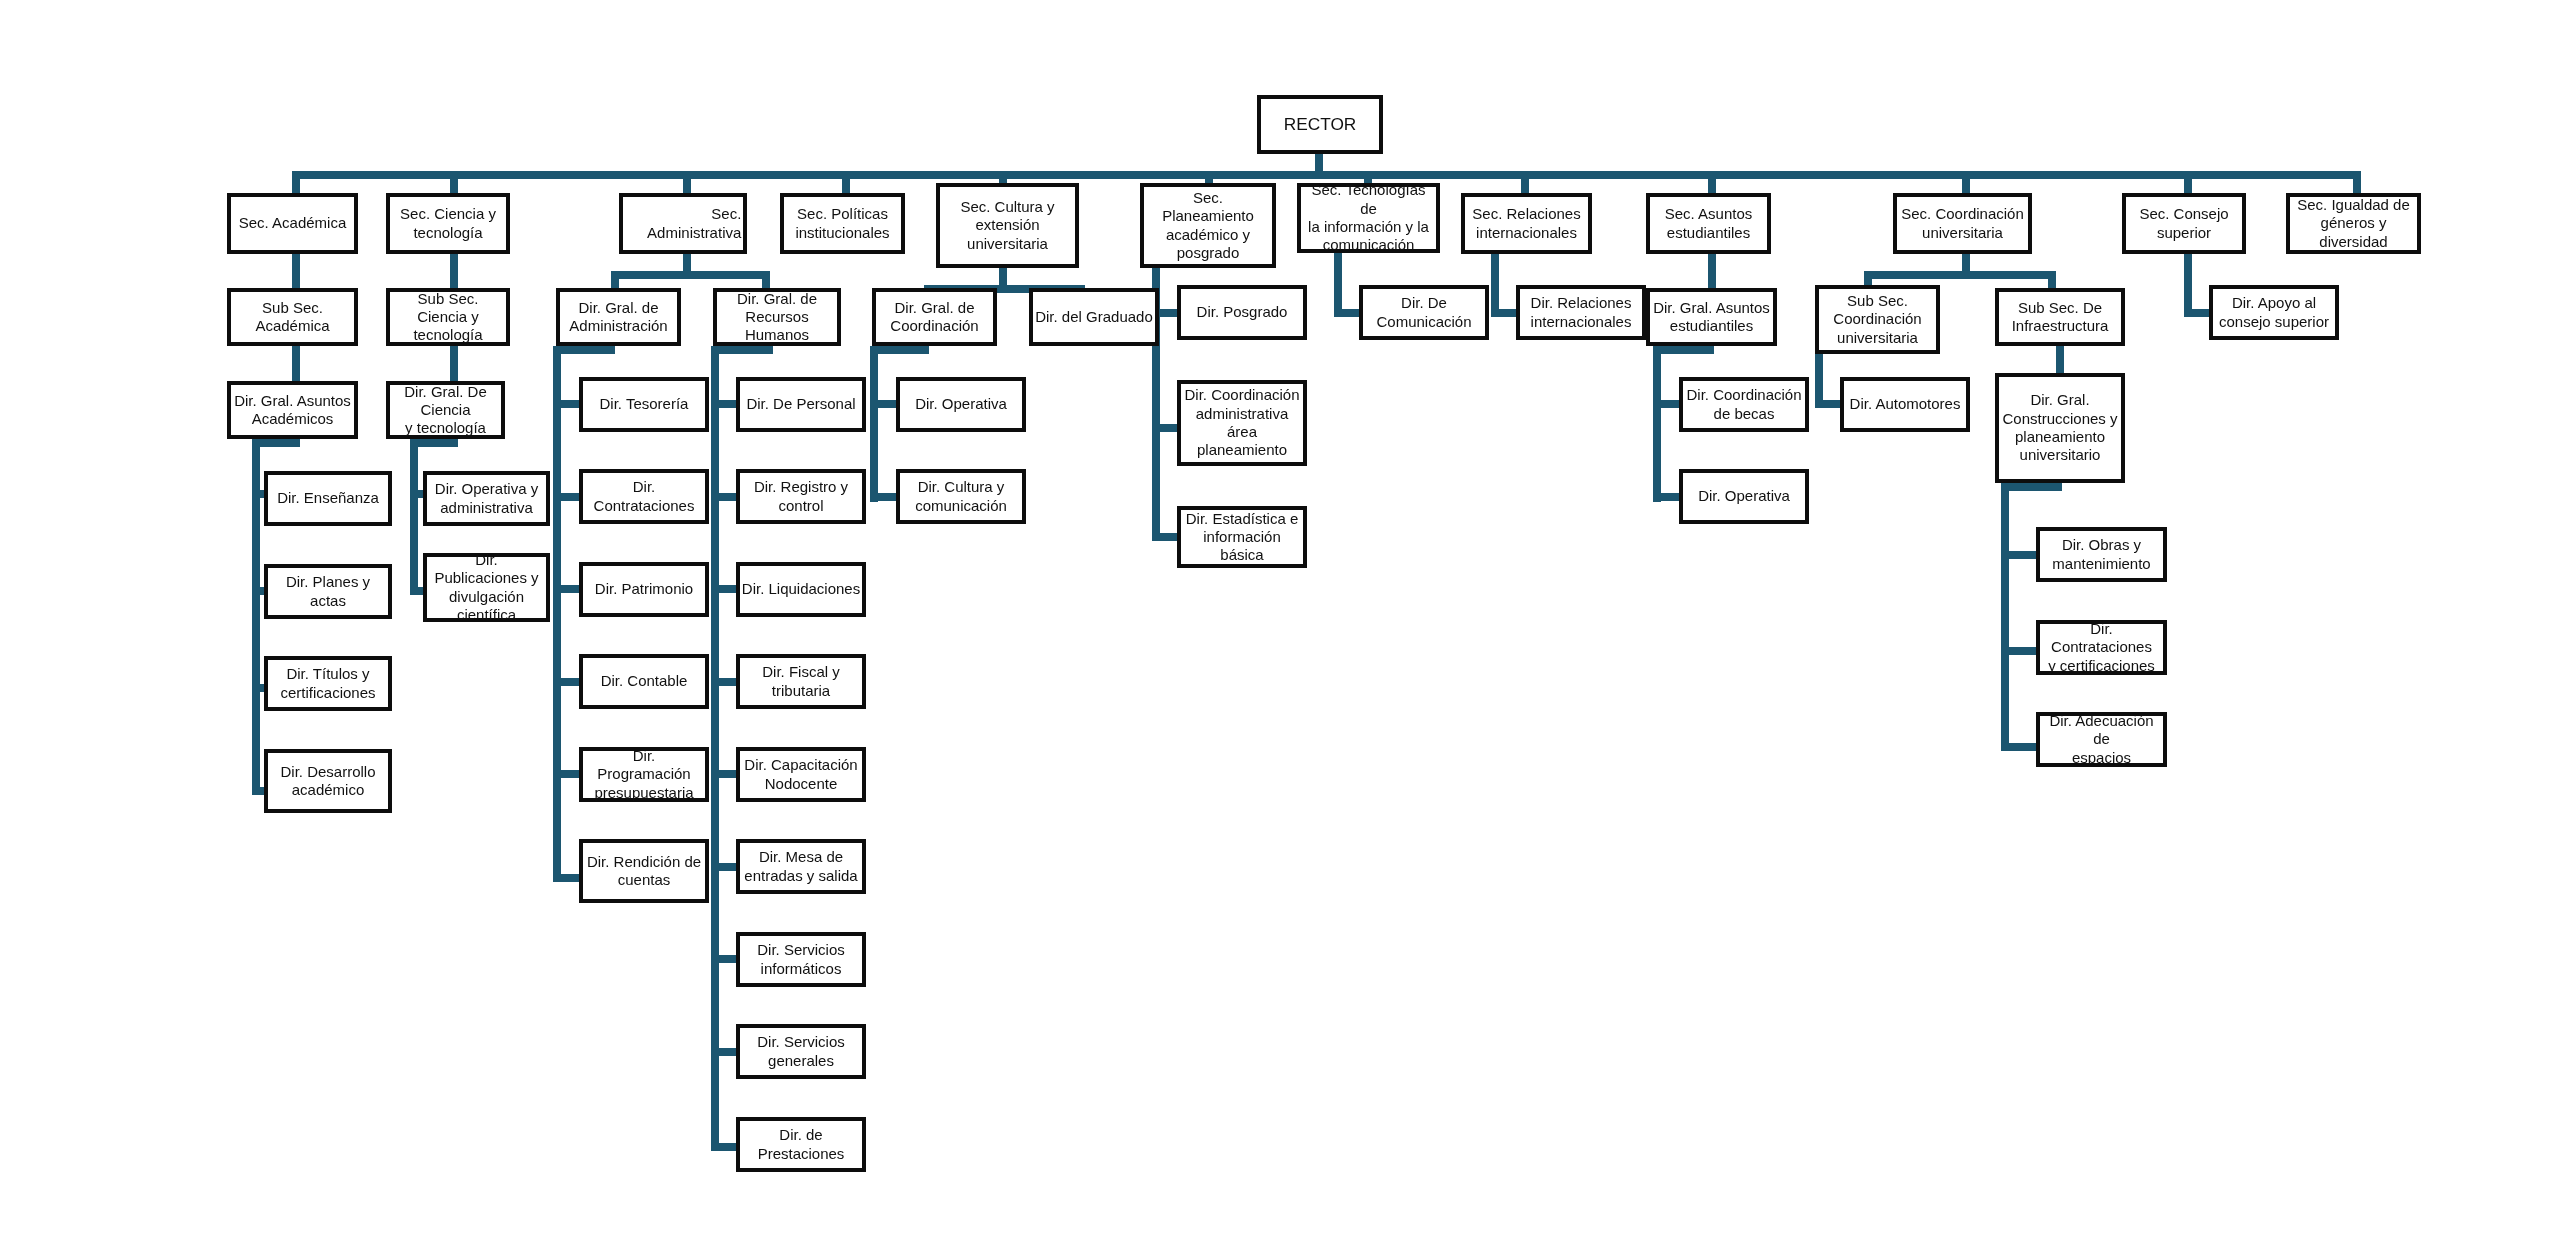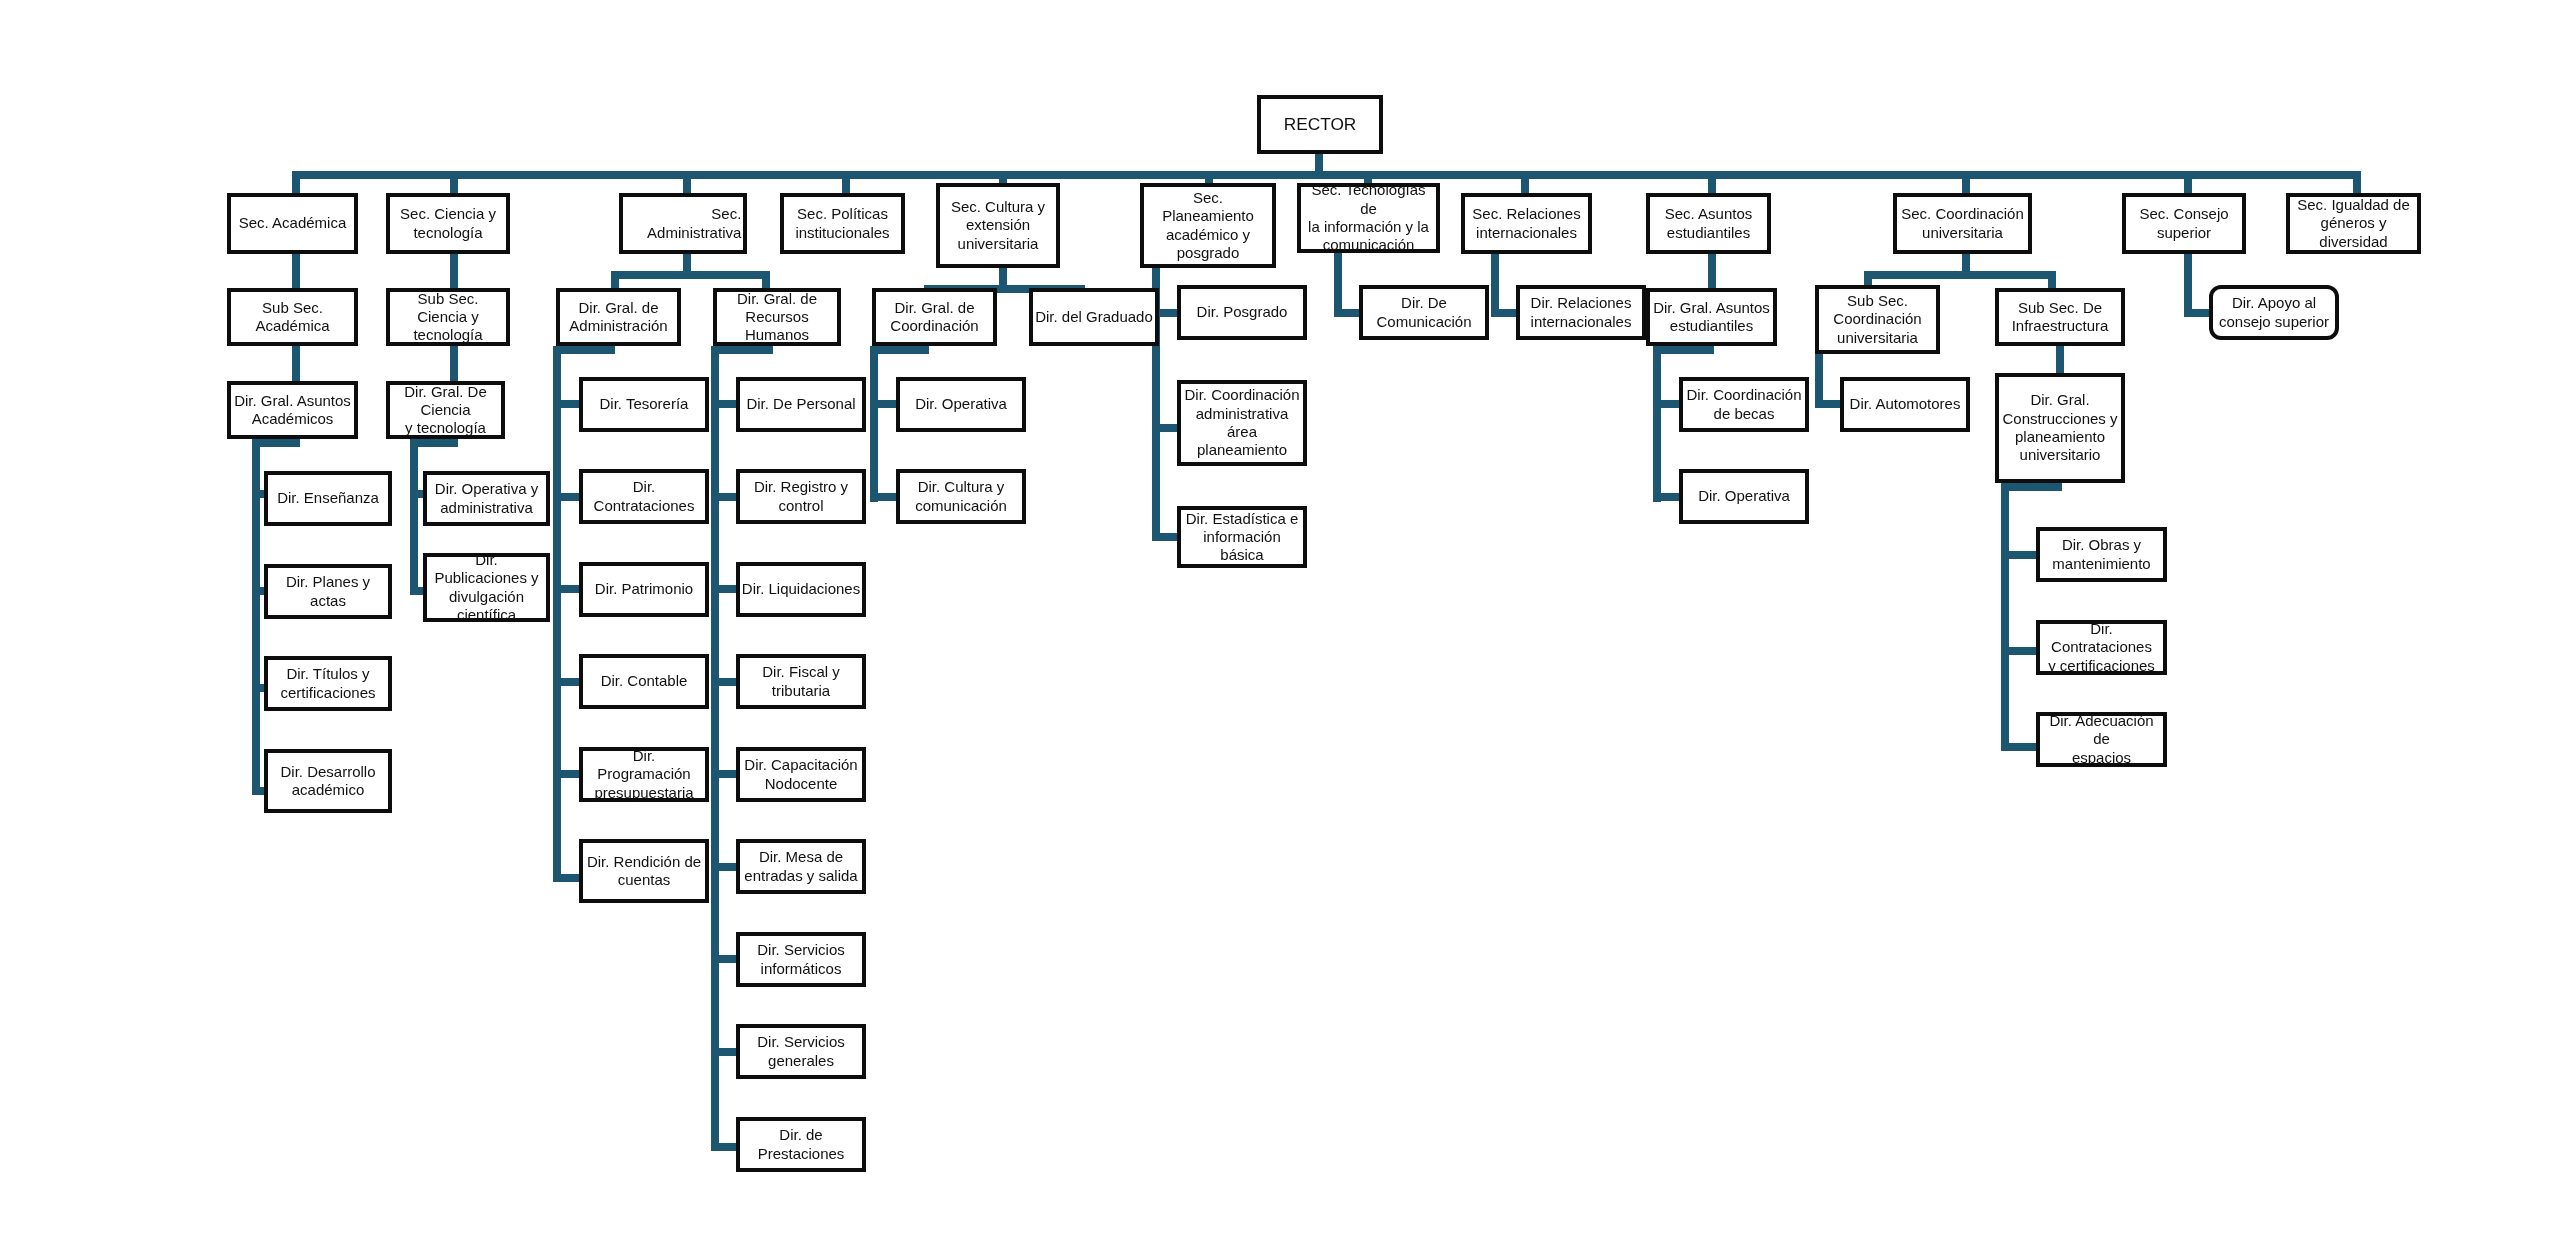--- a/index.html
+++ b/index.html
@@ -153,21 +153,21 @@
     <span>Sec. Ciencia y
 tecnología</span>
     </div>
   <div class="node f17" style="left:619px;top:193px;width:128px;height:61px;text-align:right;">
     <span>Sec. Administrativa</span>
     </div>
   <div class="node f17" style="left:780px;top:193px;width:125px;height:61px;">
     <span>Sec. Políticas
 institucionales</span>
     </div>
-  <div class="node f17" style="left:936px;top:183px;width:124px;height:85px;">
+  <div class="node f17" style="left:936px;top:183px;width:143px;height:85px;">
     <span>Sec. Cultura y
 extensión
 universitaria</span>
     </div>
   <div class="node f17" style="left:1140px;top:183px;width:136px;height:85px;">
     <span>Sec. Planeamiento
 académico y
 posgrado</span>
     </div>
   <div class="node f17" style="left:1297px;top:183px;width:143px;height:70px;">
@@ -374,20 +374,20 @@
     </div>
   <div class="node f17" style="left:2036px;top:620px;width:131px;height:55px;">
     <span>Dir. Contrataciones
 y certificaciones</span>
     </div>
   <div class="node f17" style="left:2036px;top:712px;width:131px;height:55px;">
     <span>Dir. Adecuación de
 espacios</span>
     </div>
 
-  <div class="node f17" style="left:2209px;top:285px;width:130px;height:55px;border-radius:12px;">
+  <div class="node f17" style="left:2209px;top:285px;width:130px;height:55px;">
     <span>Dir. Apoyo al
 consejo superior</span>
     </div>
 
 
 </div>
 
 
 </body></html>

